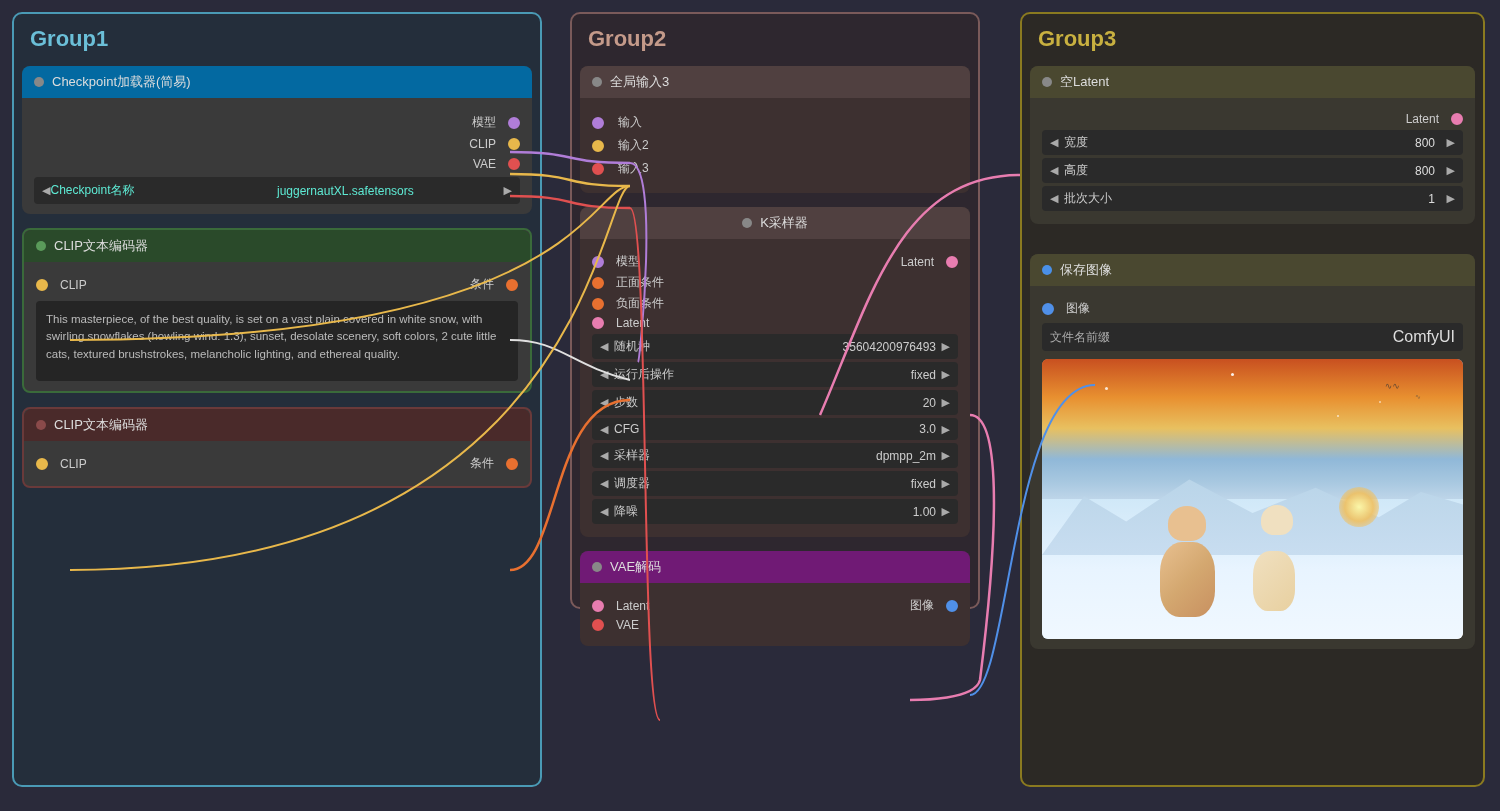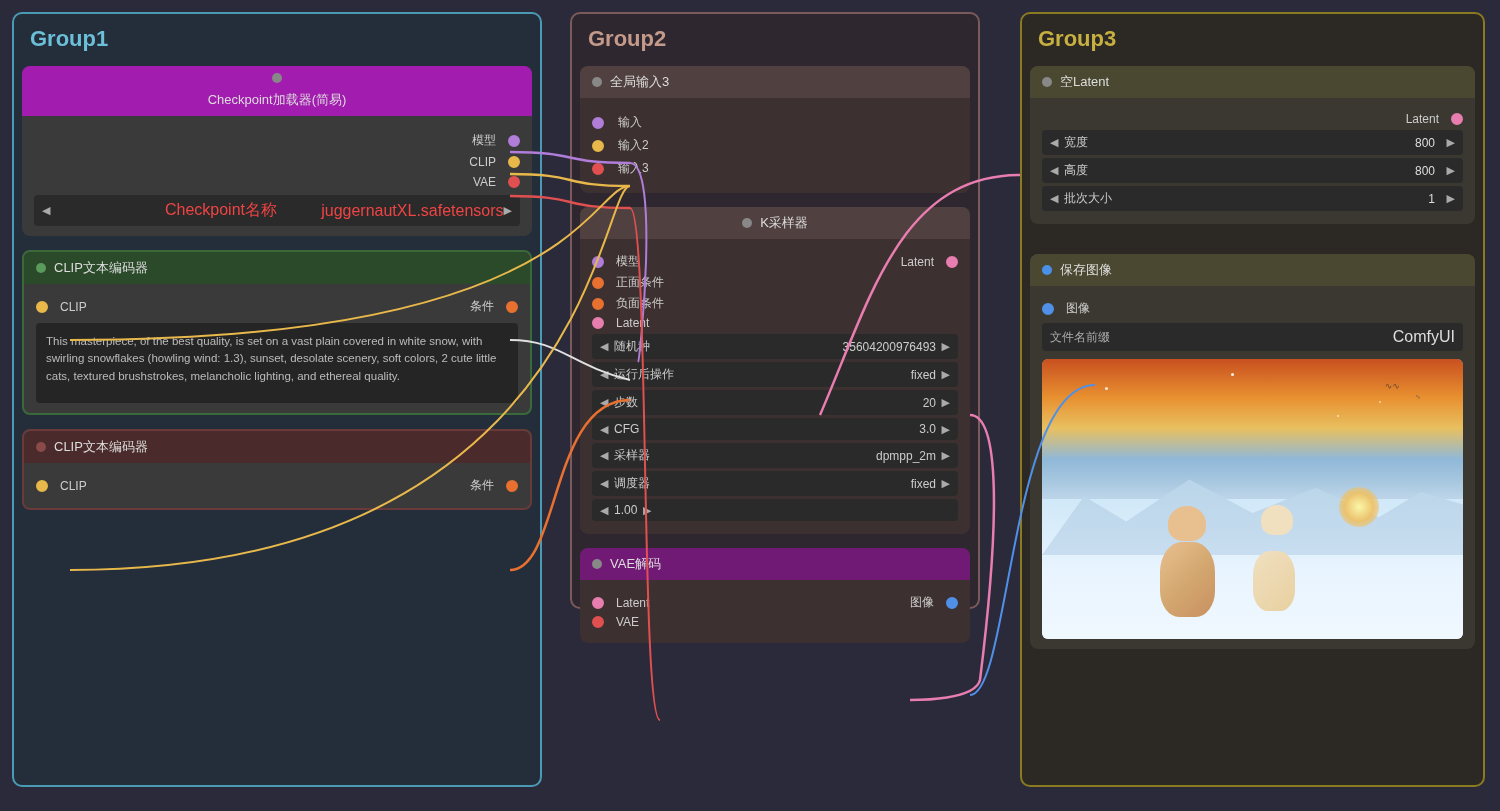--- a/index.html
+++ b/index.html
@@ -147,40 +147,40 @@
     
     .port-purple { border-color: #b07dd8; background: #b07dd8; }
     .port-yellow { border-color: #e8b84b; background: #e8b84b; }
     .port-red { border-color: #e05050; background: #e05050; }
     .port-pink { border-color: #e87db0; background: #e87db0; }
     .port-blue { border-color: #5090e8; background: #5090e8; }
     .port-orange { border-color: #e87030; background: #e87030; }
     .port-gray { border-color: #888; background: #888; }
 
     
-    #checkpoint-node .node-header { background: #a21caf; flex-direction: column; }
+    #checkpoint-node .node-header { background: #0369a1; }
 
     .selector-row {
       display: flex;
       align-items: center;
       background: #2a2a2a;
       border-radius: 4px;
       padding: 5px 8px;
       margin-top: 6px;
     }
     .selector-arrow {
       color: #aaa;
       font-size: 11px;
       cursor: pointer;
     }
     .selector-value {
       flex: 1;
-      text-align: right;
-      font-size: 16px;
-      color: #ef4444;
+      text-align: left;
+      font-size: 12px;
+      color: #5eead4;
     }
 
     .port-with-label-right {
       display: flex;
       align-items: center;
       justify-content: flex-end;
       gap: 6px;
       position: relative;
     }
 
@@ -448,20 +448,21 @@
           <span class="param-arrow-right">▶</span>
         </div>
         <div class="param-row">
           <span class="param-arrow">◀</span>
           <span class="param-label">调度器</span>
           <span class="param-value">fixed</span>
           <span class="param-arrow-right">▶</span>
         </div>
         <div class="param-row">
           <span class="param-arrow">◀</span>
+          <span class="param-label">降噪</span>
           <span class="param-value">1.00</span>
           <span class="param-arrow-right">▶</span>
         </div>
       </div>
     </div>
 
     <div class="node-card" style="margin-top:14px; background:#3d3030;">
       <div class="node-header" style="background:#701a75;">
         <div class="node-dot" style="background:#888;"></div>
         <span class="node-title">VAE解码</span>

